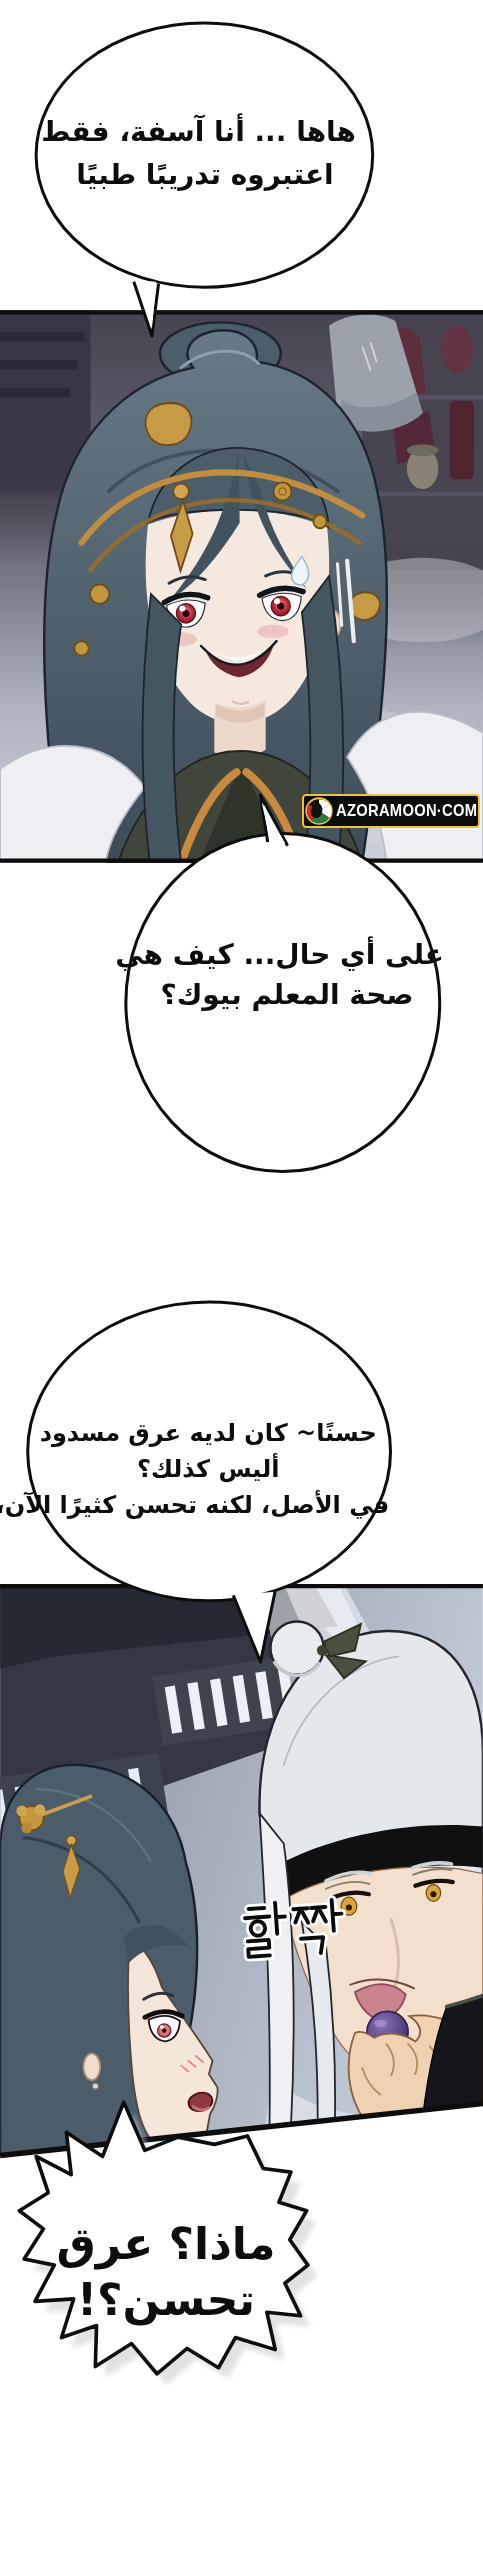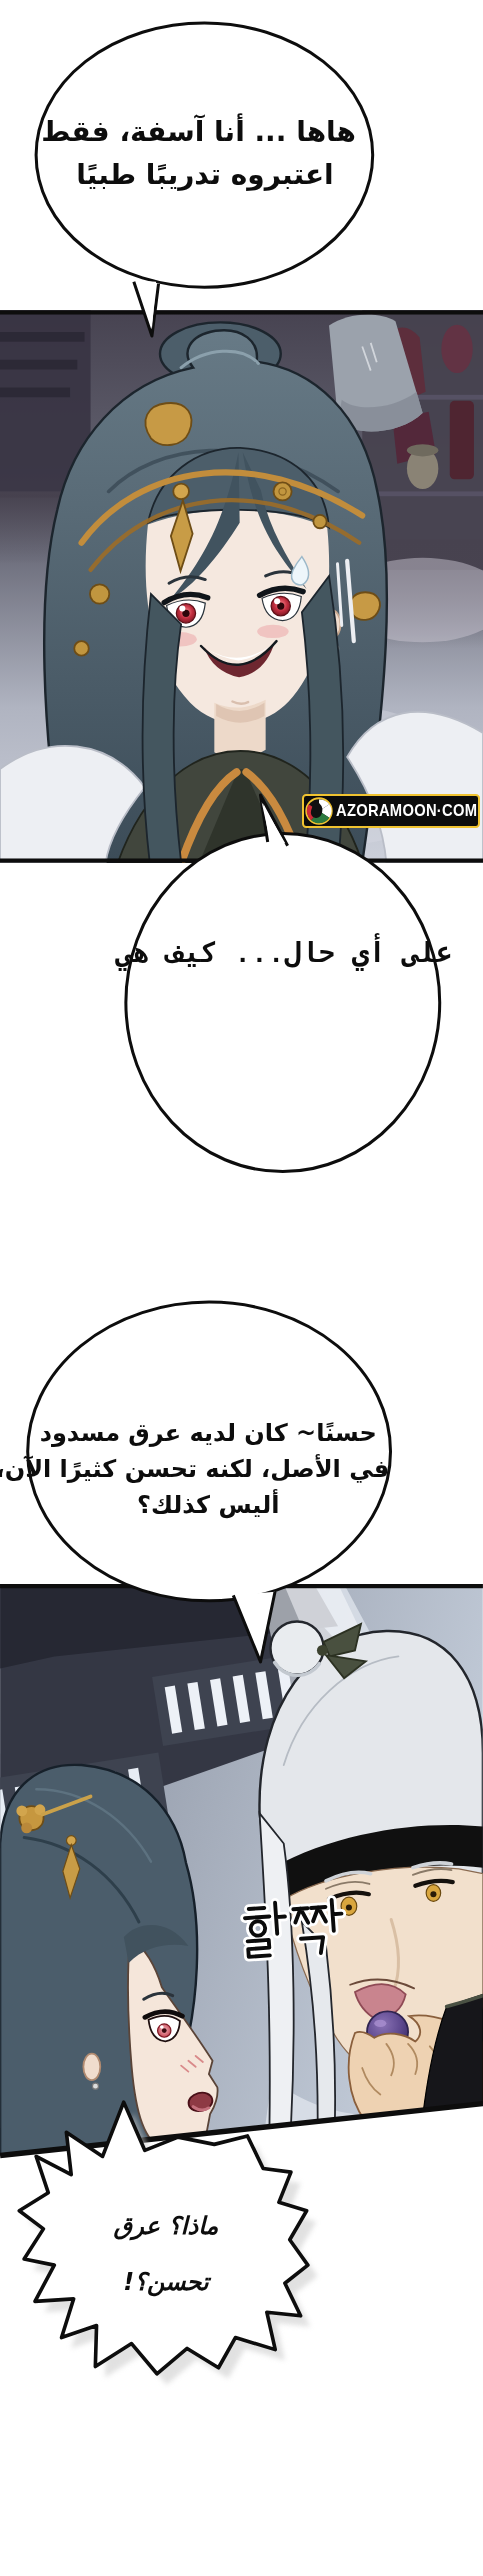--- a/index.html
+++ b/index.html
@@ -320,48 +320,49 @@
     </svg>
     <span style="color:#ffffff;font-family:'Liberation Sans',sans-serif;font-weight:700;font-size:15.7px;letter-spacing:0.3px;transform:scaleX(0.94);transform-origin:left;white-space:nowrap;margin-left:2.4px;">AZORAMOON·COM</span>
   </div>
 
   <div class="ab bubble" style="left:115px;top:779px;width:338px;height:411px;">
     <svg width="338" height="411" viewBox="0 0 560 680">
       <ellipse cx="278" cy="370" rx="260" ry="280" fill="#ffffff" stroke="#0d0d0d" stroke-width="5"></ellipse>
       <path d="M253,104 L241,26 L286,110" fill="#ffffff" stroke="#0d0d0d" stroke-width="5" stroke-linejoin="round"></path>
       <path d="M257,102 L243,38 L282,106 Z" fill="#ffffff" stroke="none"></path>
     </svg>
-    <div class="bubble-text" dir="rtl" style="left:24px;top:156px;width:314px;font-size:28px;line-height:40px;font-family:Liberation Mono, monospace;">
+    <div class="bubble-text" dir="rtl" style="left:15px;top:156px;width:314px;font-size:28px;line-height:40px;">
       <div>على أي حال... كيف هي</div>
+      <div>صحة المعلم بيوك؟</div>
     </div>
   </div>
 
   <div class="ab bubble" style="left:14.5px;top:1290px;width:387px;height:387px;">
     <svg width="387" height="387" viewBox="0 0 640 640">
       <ellipse cx="321" cy="267" rx="300" ry="247" fill="#ffffff" stroke="#0d0d0d" stroke-width="5"></ellipse>
       <path d="M361,505 L406,615 L430,499" fill="#ffffff" stroke="#0d0d0d" stroke-width="5" stroke-linejoin="round"></path>
       <path d="M366,502 L406,600 L425,502 Z" fill="#ffffff" stroke="none"></path>
     </svg>
     <div class="bubble-text" dir="rtl" style="left:12.7px;top:114px;width:362px;font-size:24px;line-height:36px;margin-top:11px;">
       <div>حسنًا~ كان لديه عرق مسدود</div>
+      <div>أليس كذلك؟</div>
       <div>في الأصل، لكنه تحسن كثيرًا الآن،</div>
-      <div>أليس كذلك؟</div>
     </div>
   </div>
 
   <div class="ab bubble" style="left:6px;top:2084px;width:326px;height:326px;">
     <svg width="326" height="326" viewBox="0 0 540 540">
       <defs>
           <filter id="sb" x="-20%" y="-20%" width="140%" height="140%">
             <feGaussianBlur stdDeviation="4"></feGaussianBlur>
           </filter>
         </defs>
       <polygon filter="url(#sb)" opacity="0.55" fill="#c9c9c9" transform="translate(16,18)" points="195,30 230,110 285,88 345,100 400,86 426,140 472,146 452,196 498,210 470,258 500,300 462,330 488,384 432,378 446,440 380,420 352,470 300,438 250,480 208,430 148,468 150,400 92,420 112,356 48,360 80,300 30,290 62,240 22,210 70,180 50,120 108,150 100,80 160,120"></polygon>
       <polygon fill="#ffffff" stroke="#0d0d0d" stroke-width="6" stroke-linejoin="round" points="195,30 230,110 285,88 345,100 400,86 426,140 472,146 452,196 498,210 470,258 500,300 462,330 488,384 432,378 446,440 380,420 352,470 300,438 250,480 208,430 148,468 150,400 92,420 112,356 48,360 80,300 30,290 62,240 22,210 70,180 50,120 108,150 100,80 160,120"></polygon>
     </svg>
-    <div class="bubble-text" dir="rtl" style="left:12px;top:114px;width:296px;font-size:24px;line-height:56px;font-style:italic;">
+    <div class="bubble-text" dir="rtl" style="left:12px;top:132px;width:296px;font-size:44px;line-height:56px;">
       <div>ماذا؟ عرق</div>
       <div>تحسن؟!</div>
     </div>
   </div>
 
 </div>
 
 
 </body></html>

